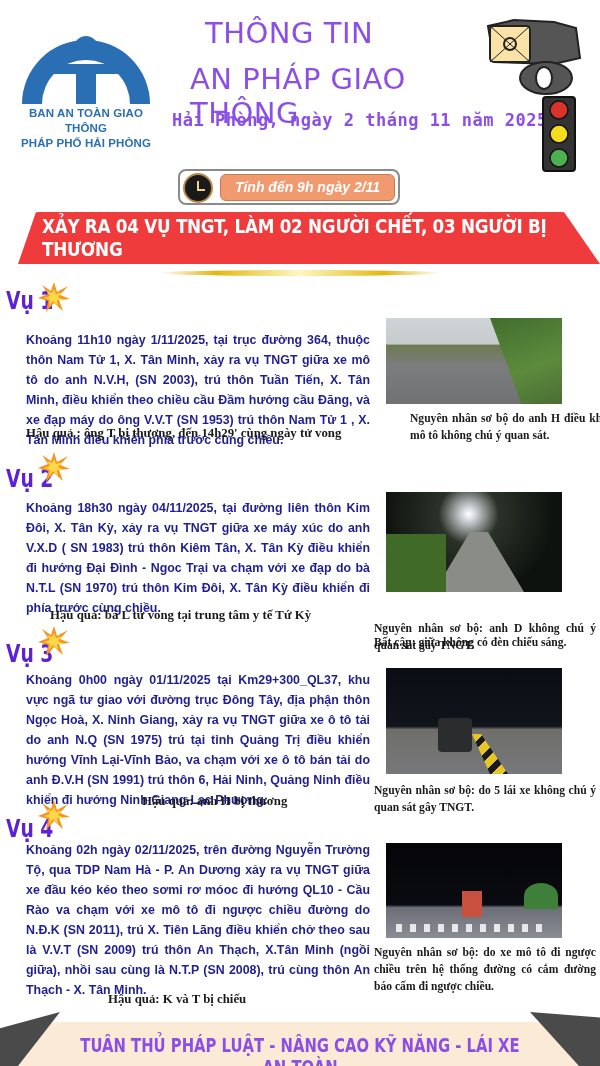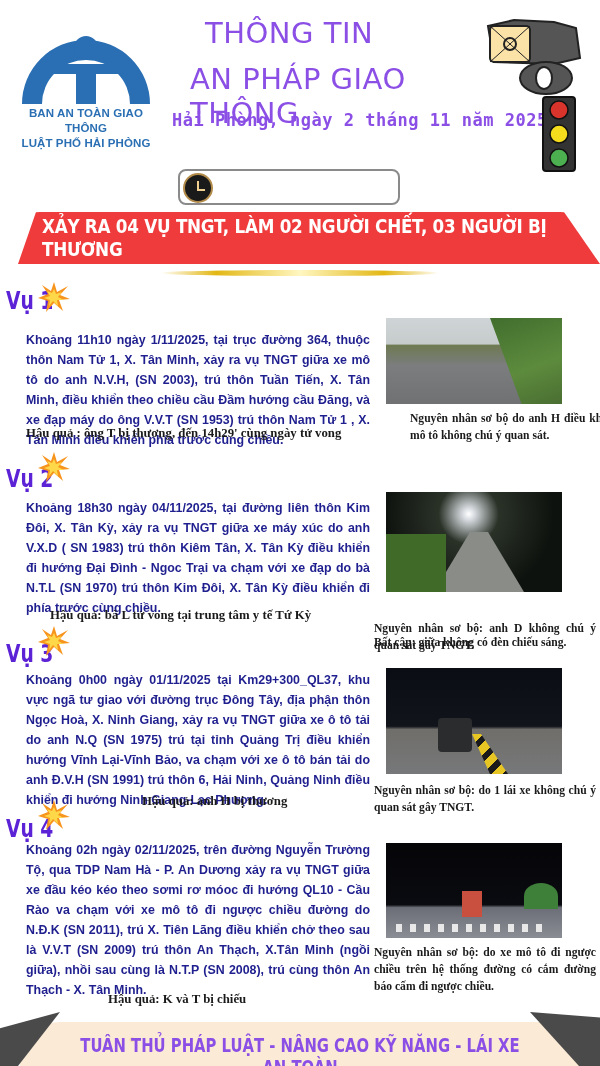--- a/index.html
+++ b/index.html
@@ -47,21 +47,21 @@
 <body>
 
 <div class="logo">
   <svg width="140" height="84" viewBox="0 0 140 84">
     <path d="M6 82 A64 64 0 0 1 134 82 L114 82 A44 44 0 0 0 26 82 Z" fill="#2a6fb3"></path>
     <circle cx="70" cy="26" r="12" fill="#2a6fb3"></circle>
     <rect x="34" y="42" width="72" height="10" fill="#2a6fb3"></rect>
     <rect x="60" y="42" width="20" height="40" fill="#2a6fb3"></rect>
   </svg>
   <div class="logo-text">BAN AN TOÀN GIAO THÔNG</div>
-  <div class="logo-text">LUẬT PHỐ HẢI PHÒNG</div>
+  <div class="logo-text">PHÁP PHỐ HẢI PHÒNG</div>
 </div>
 
 <div class="title1">THÔNG TIN</div>
 <div class="title2">AN PHÁP GIAO THÔNG</div>
 <div class="date-line">Hải Phòng, ngày 2 tháng 11 năm 2025</div>
 
 <div class="traffic-art">
   <svg width="100" height="90" viewBox="0 0 100 90" style="position:absolute;left:0;top:0;">
     <path d="M4 18 L30 12 L70 14 L92 20 L96 50 L70 56 L10 54 Z" fill="#555" stroke="#222" stroke-width="2"></path>
     <rect x="6" y="18" width="40" height="36" rx="4" fill="#fbe3a8" stroke="#222" stroke-width="2"></rect>
@@ -74,20 +74,21 @@
   <svg width="34" height="76" viewBox="0 0 34 76" style="position:absolute;left:58px;top:88px;">
     <rect x="1" y="1" width="32" height="74" rx="3" fill="#333" stroke="#111" stroke-width="2"></rect>
     <circle cx="17" cy="14" r="9" fill="#d9342b" stroke="#111" stroke-width="1.5"></circle>
     <circle cx="17" cy="38" r="9" fill="#f5dd1e" stroke="#111" stroke-width="1.5"></circle>
     <circle cx="17" cy="62" r="9" fill="#4caf50" stroke="#111" stroke-width="1.5"></circle>
   </svg>
 </div>
 
 <div class="time-badge">
   <div class="clock"></div>
+  <div class="time-text">Tính đến 9h ngày 2/11</div>
 </div>
 
 <div class="red-banner"></div>
 <div class="red-banner-inner">XẢY RA 04 VỤ TNGT, LÀM 02 NGƯỜI CHẾT, 03 NGƯỜI BỊ THƯƠNG</div>
 <div class="gold-line"></div>
 
 <div class="vu-title" style="top:287px;">Vụ 1</div>
 <svg class="burst" style="left:38px;top:282px;" viewBox="0 0 32 30">
     <polygon points="16,0 19,10 30,4 22,13 32,17 21,18 25,29 16,21 8,30 10,19 0,16 10,12 4,3 13,9" fill="#f7941d"></polygon>
     <polygon points="16,7 18,12 24,10 20,15 26,18 19,18 20,24 15,19 11,24 12,18 6,16 12,14 9,9 14,11" fill="#ffd84a"></polygon>
@@ -117,21 +118,21 @@
 <svg class="burst" style="left:38px;top:626px;" viewBox="0 0 32 30">
     <polygon points="16,0 19,10 30,4 22,13 32,17 21,18 25,29 16,21 8,30 10,19 0,16 10,12 4,3 13,9" fill="#f7941d"></polygon>
     <polygon points="16,7 18,12 24,10 20,15 26,18 19,18 20,24 15,19 11,24 12,18 6,16 12,14 9,9 14,11" fill="#ffd84a"></polygon>
   </svg>
 <div class="body-text" style="top:670px;">Khoảng 0h00 ngày 01/11/2025 tại Km29+300_QL37, khu vực ngã tư giao với đường trục Đông Tây, địa phận thôn Ngọc Hoà, X. Ninh Giang, xảy ra vụ TNGT giữa xe ô tô tải do anh N.Q (SN 1975) trú tại tỉnh Quảng Trị điều khiển hướng Vĩnh Lại-Vĩnh Bảo, va chạm với xe ô tô bán tải do anh Đ.V.H (SN 1991) trú thôn 6, Hải Ninh, Quảng Ninh điều khiển đi hướng Ninh Giang-Lạc Phượng.</div>
 <div class="consequence" style="left:108px;top:794px;margin-left:34px;">Hậu quả: anh H bị thương</div>
 <div class="photo" style="top:668px;height:106px;background:linear-gradient(180deg,#0b0d14 0%,#12141c 55%,#6f6e6a 58%,#77787a 100%);">
   <div style="position:absolute;left:52px;top:50px;width:34px;height:34px;background:#2a2c2e;border-radius:4px;"></div>
   <div style="position:absolute;left:86px;top:66px;width:90px;height:40px;background:repeating-linear-gradient(135deg,#e7c623 0 8px,#1a1a1a 8px 14px);clip-path:polygon(0 0,10% 0,40% 100%,20% 100%);"></div>
 </div>
-<div class="cause" style="top:782px;">Nguyên nhân sơ bộ: do 1 lái xe không chú ý quan sát gây TNGT.</div>
+<div class="cause" style="top:782px;">Nguyên nhân sơ bộ: do 5 lái xe không chú ý quan sát gây TNGT.</div>
 
 <div class="vu-title" style="top:815px;">Vụ 4</div>
 <svg class="burst" style="left:38px;top:800px;" viewBox="0 0 32 30">
     <polygon points="16,0 19,10 30,4 22,13 32,17 21,18 25,29 16,21 8,30 10,19 0,16 10,12 4,3 13,9" fill="#f7941d"></polygon>
     <polygon points="16,7 18,12 24,10 20,15 26,18 19,18 20,24 15,19 11,24 12,18 6,16 12,14 9,9 14,11" fill="#ffd84a"></polygon>
   </svg>
 <div class="body-text" style="top:840px;">Khoảng 02h ngày 02/11/2025, trên đường Nguyễn Trường Tộ, qua TDP Nam Hà - P. An Dương xảy ra vụ TNGT giữa xe đầu kéo kéo theo sơmi rơ móoc đi hướng QL10 - Cầu Rào va chạm với xe mô tô đi ngược chiều đường do N.Đ.K (SN 2011), trú X. Tiên Lãng điều khiển chở theo sau là V.V.T (SN 2009) trú thôn An Thạch, X.Tân Minh (ngồi giữa), nhồi sau cùng là N.T.P (SN 2008), trú cùng thôn An Thạch - X. Tân Minh.</div>
 <div class="consequence" style="left:108px;top:992px;">Hậu quả: K và T bị chiếu</div>
 <div class="photo" style="top:843px;height:95px;background:linear-gradient(180deg,#050508 0%,#0a0b10 65%,#6b6e76 68%,#8a8d94 100%);">
   <div style="position:absolute;left:76px;top:48px;width:20px;height:26px;background:#c9503e;"></div>

